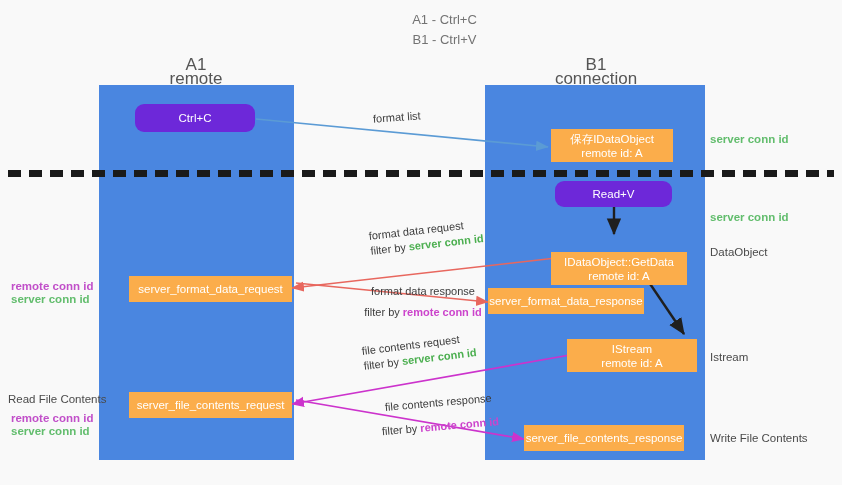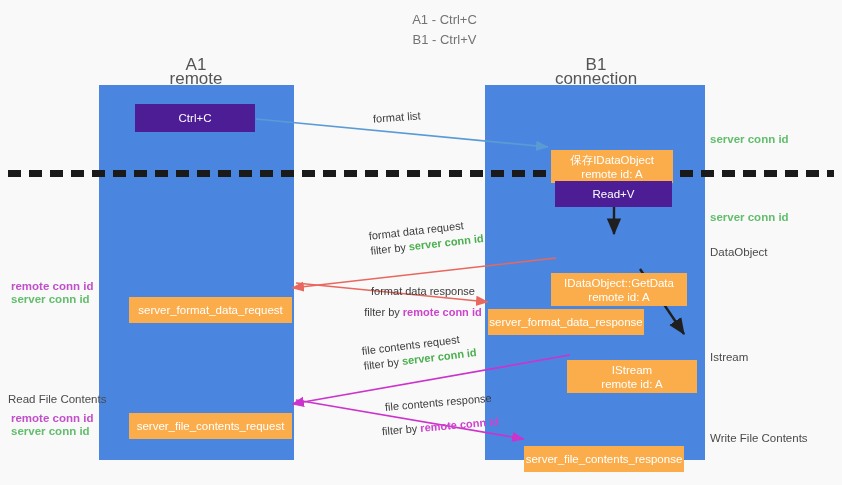--- a/index.html
+++ b/index.html
@@ -49,22 +49,22 @@
     display: flex;
     flex-direction: column;
     align-items: center;
     justify-content: center;
     color: #ffffff;
     font-size: 11.5px;
     line-height: 14px;
     text-align: center;
     padding: 2px 4px;
   }
-  .box.green  { background: #4c1d95; }
-  .box.orange { background: #fbad4b; margin-top: 21px; }
+  .box.green  { background: #6d28d9; border-radius: 9px; }
+  .box.orange { background: #fbad4b; }
   .box .l2 { font-size: 11.5px; }
 
   
   .side-label {
     font-size: 11.5px;
     line-height: 14px;
     color: #4a4a4a;
     white-space: nowrap;
   }
   .green-txt  { color: #62bd6d; font-weight: bold; }

